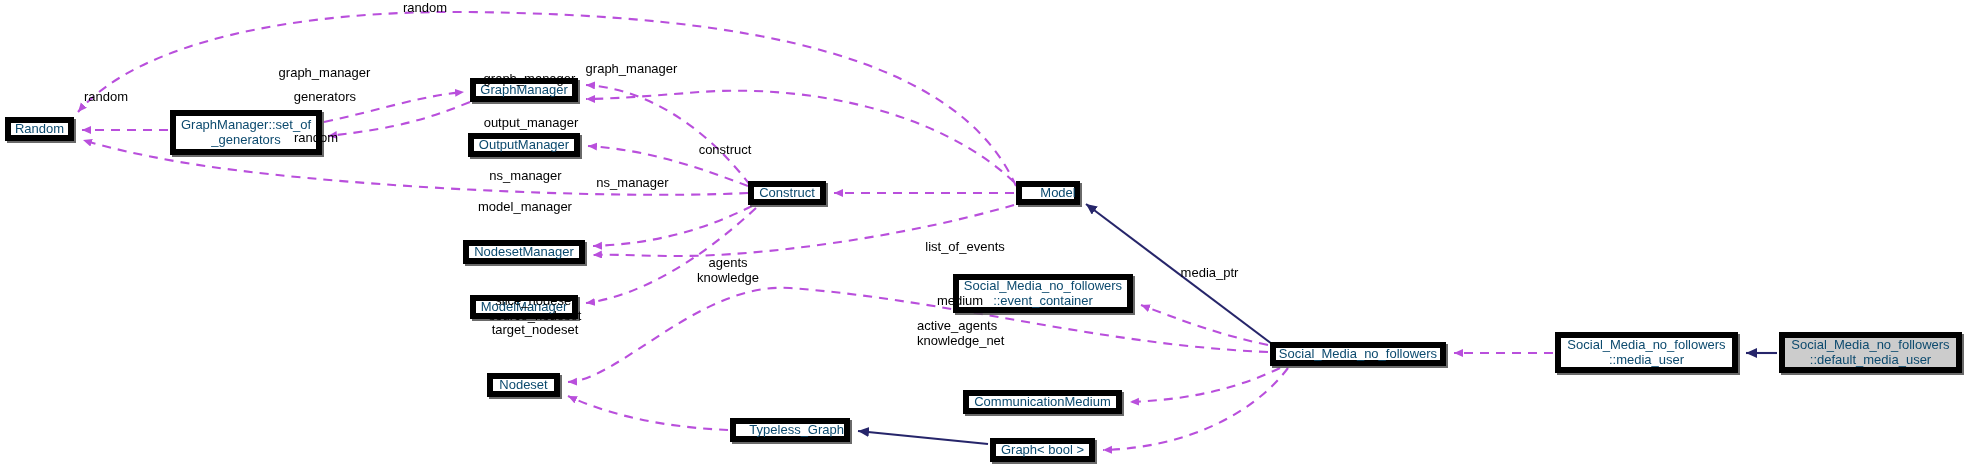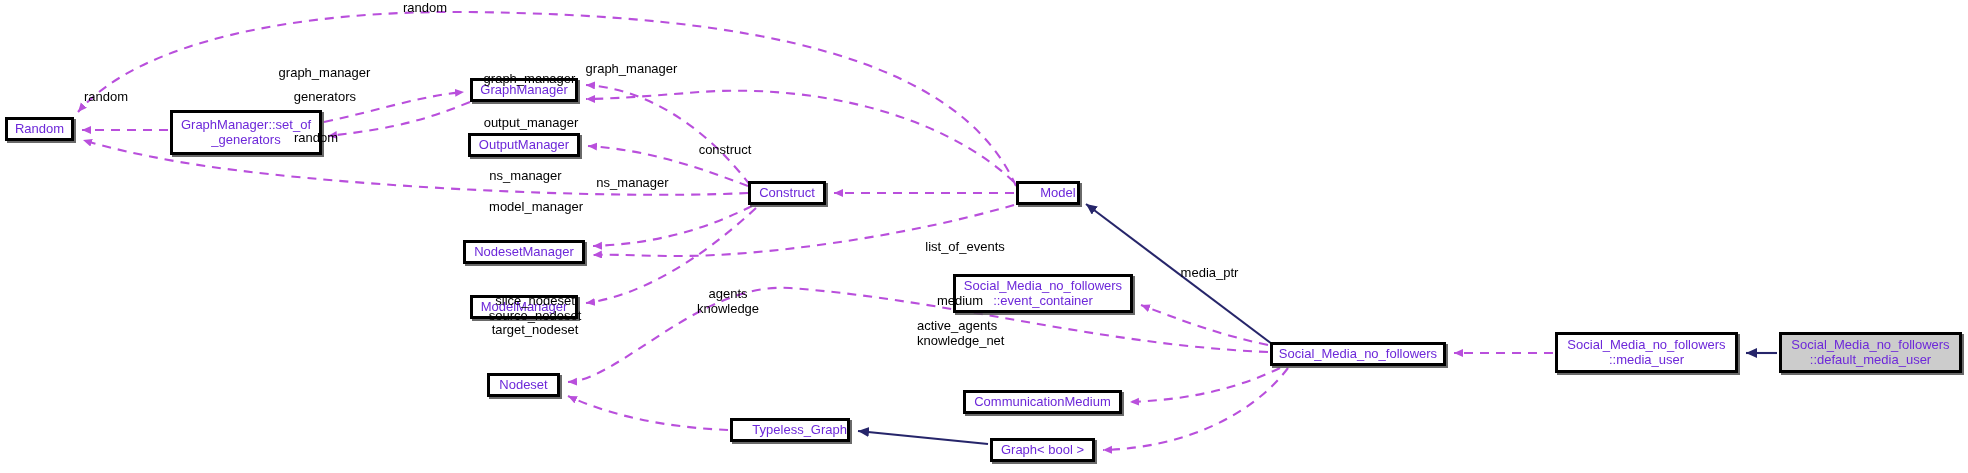--- a/index.html
+++ b/index.html
@@ -9,23 +9,23 @@
     width:1968px;
     height:473px;
     background:#ffffff;
     font-family:"Liberation Sans","DejaVu Sans",sans-serif;
     overflow:hidden;
   }
   #edges{position:absolute;left:0;top:0;width:1968px;height:473px;}
   .node{
     position:absolute;
     box-sizing:border-box;
-    border:3px solid #000000;
+    border:6px solid #000000;
     background:#ffffff;
-    color:#6d28d9;
+    color:#0c4a6e;
     display:flex;
     align-items:center;
     justify-content:center;
     text-align:center;
     line-height:1.12;
     white-space:pre;
     box-shadow:2px 2px 0 0 rgba(80,80,80,0.85);
     z-index:5;
   }
   .node.current{ background:#cccccc; }
@@ -129,25 +129,25 @@
   <div class="elabel" style="left: 395px; top: 1px; width: 60px; text-align: center; font-size: 13px;">random</div>
   <div class="elabel" style="left: 78px; top: 90px; width: 56px; text-align: center; font-size: 13px;">random</div>
   <div class="elabel" style="left: 288px; top: 131px; width: 56px; text-align: center; font-size: 13px;">random</div>
   <div class="elabel" style="left: 273px; top: 66px; width: 103px; text-align: center; font-size: 13px;">graph_manager</div>
   <div class="elabel" style="left: 278px; top: 90px; width: 78px; text-align: right; font-size: 13px;">generators</div>
   <div class="elabel" style="left: 478px; top: 72px; width: 103px; text-align: center; font-size: 13px;">graph_manager</div>
   <div class="elabel" style="left: 580px; top: 62px; width: 103px; text-align: center; font-size: 13px;">graph_manager</div>
   <div class="elabel" style="left: 478px; top: 116px; width: 106px; text-align: center; font-size: 13px;">output_manager</div>
   <div class="elabel" style="left: 483px; top: 169px; width: 85px; text-align: center; font-size: 13px;">ns_manager</div>
   <div class="elabel" style="left: 590px; top: 176px; width: 85px; text-align: center; font-size: 13px;">ns_manager</div>
-  <div class="elabel" style="left: 478px; top: 200px; width: 105px; text-align: right; font-size: 13px;">model_manager</div>
+  <div class="elabel" style="left: 478px; top: 200px; width: 105px; text-align: left; font-size: 13px;">model_manager</div>
   <div class="elabel" style="left: 690px; top: 143px; width: 70px; text-align: center; font-size: 13px;">construct</div>
   <div class="elabel" style="left: 915px; top: 240px; width: 100px; text-align: center; font-size: 13px;">list_of_events</div>
   <div class="elabel" style="left: 1172px; top: 266px; width: 75px; text-align: center; font-size: 13px;">media_ptr</div>
-  <div class="elabel" style="left: 688px; top: 256px; width: 80px; text-align: center; font-size: 13px; margin-top: 31px;">agents
+  <div class="elabel" style="left: 688px; top: 256px; width: 80px; text-align: center; font-size: 13px;">agents
 knowledge</div>
   <div class="elabel" style="left: 485px; top: 294px; width: 100px; text-align: center; font-size: 13px;">slice_nodeset
 source_nodeset
 target_nodeset</div>
   <div class="elabel" style="left: 930px; top: 294px; width: 60px; text-align: center; font-size: 13px;">medium</div>
   <div class="elabel" style="left: 917px; top: 319px; width: 98px; text-align: left; font-size: 13px;">active_agents
 knowledge_net</div>
 
 </div>
 

